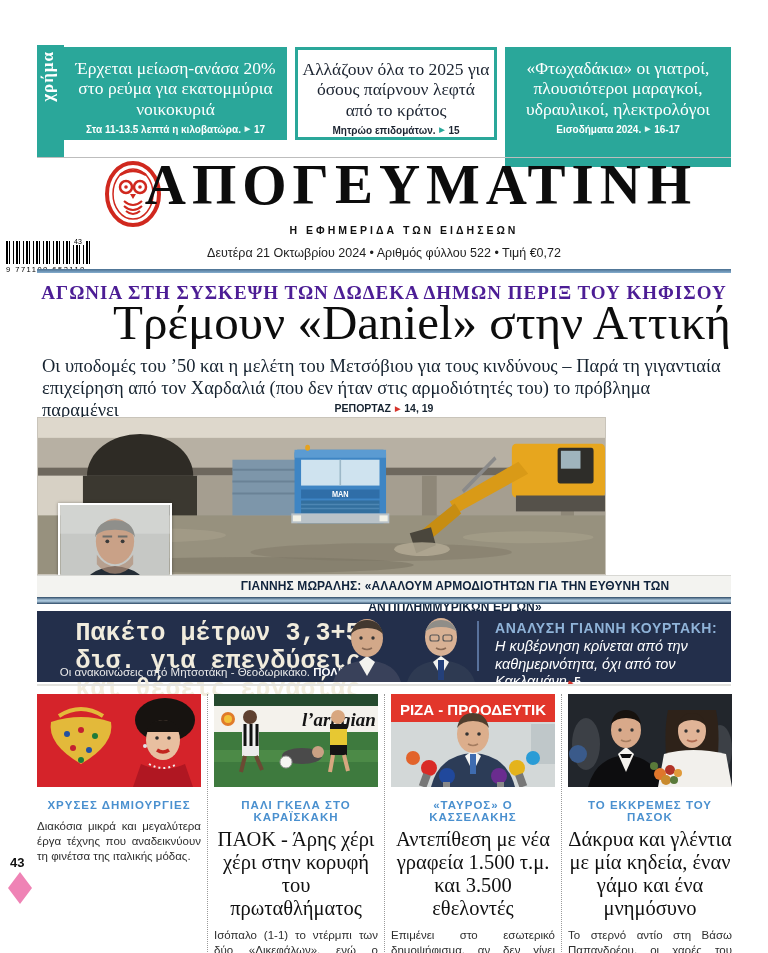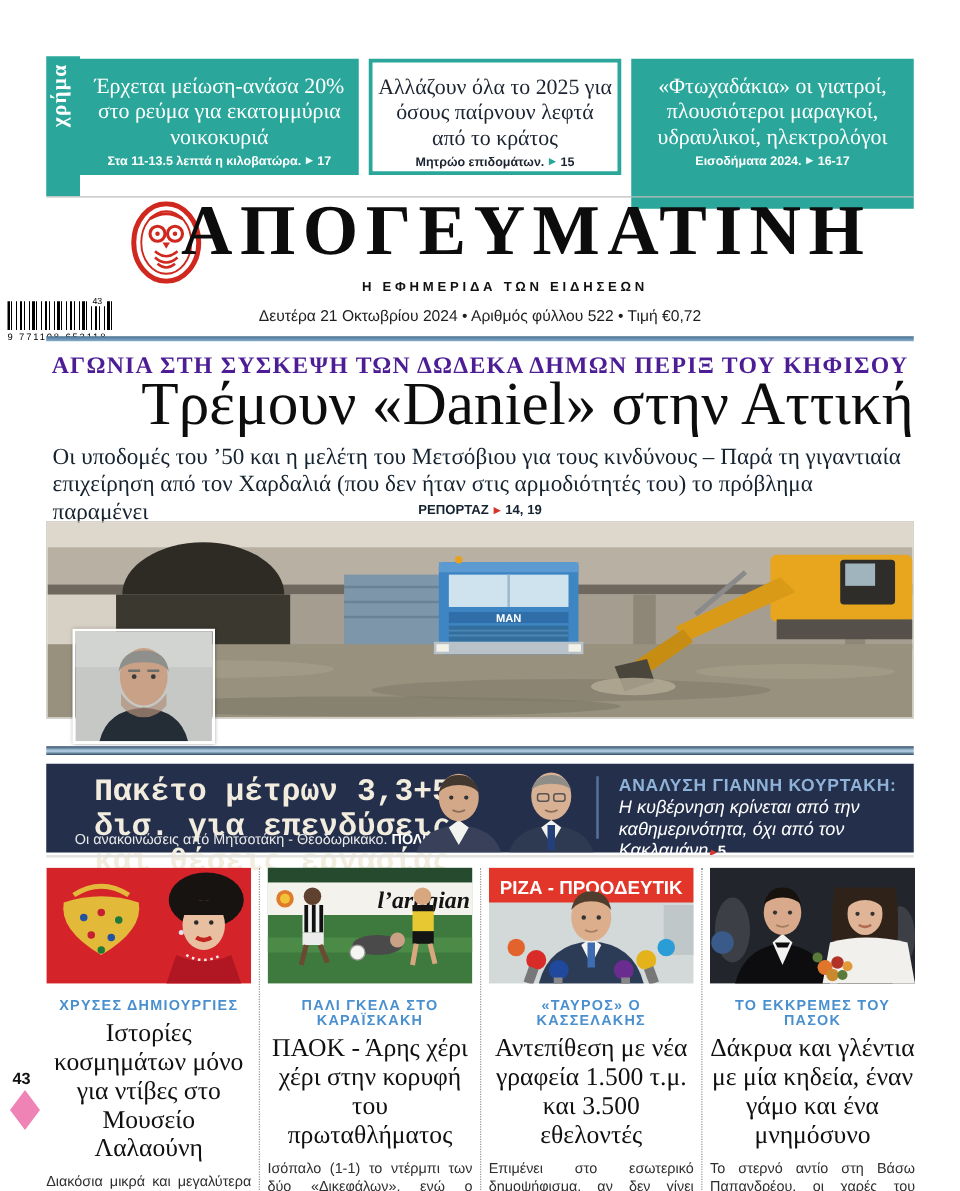--- a/index.html
+++ b/index.html
@@ -43,21 +43,21 @@
 
   
   .kicker{left:37px;top:282px;width:694px;text-align:center;font-family:"Liberation Serif",serif;
       font-weight:bold;font-size:19px;letter-spacing:1px;color:#4c1d95;}
   .headline{left:37px;top:297px;width:694px;text-align:right;font-family:"Liberation Serif",serif;
       font-size:49px;color:#0d0d0d;line-height:1.05;}
   .deck{left:42px;top:355px;width:684px;font-family:"Liberation Serif",serif;
       font-size:18.5px;line-height:1.2;color:#15222f;}
   .report{left:37px;top:402px;width:694px;text-align:center;font-size:10.5px;font-weight:bold;color:#15222f;}
 
-  .mainphoto{left:37px;top:417px;width:694px;height:158px;border:1px solid #c9c4ba;box-sizing:border-box;}
+  .mainphoto{left:37px;top:417px;width:569px;height:158px;border:1px solid #c9c4ba;box-sizing:border-box;}
   .mainphoto svg{display:block;width:100%;height:100%;}
   .moralis{left:58px;top:503px;width:114px;height:92px;border:2px solid #fff;box-sizing:border-box;
       box-shadow:0 0 3px rgba(0,0,0,.35);}
   .moralis svg{display:block;width:100%;height:100%;}
   .captionbar{left:37px;top:575px;width:694px;height:21px;background:#f3f3f0;border-top:1px solid #d8d8d4;}
   .captionbar span{display:block;margin-left:142px;text-align:center;line-height:21px;
       font-size:12px;font-weight:bold;color:#10233c;letter-spacing:0.1px;}
   .steelrule{left:37px;top:597px;width:694px;height:7px;
       background:linear-gradient(180deg,#2e4a66,#a9c5da 45%,#a9c5da 60%,#2e4a66);}
 
@@ -213,20 +213,23 @@
       <path d="M20,92 q6,-26 37,-28 q31,2 37,28 z" fill="#242d36"></path>
       <ellipse cx="57" cy="38" rx="20" ry="24" fill="#c9a187"></ellipse>
       <path d="M36,34 q2,-18 21,-18 q19,0 21,18 q-4,-8 -21,-8 q-17,0 -21,8 z" fill="#8f8f8b"></path>
       <path d="M38,52 q8,12 19,12 q11,0 19,-12 l0,10 q-8,10 -19,10 q-11,0 -19,-10 z" fill="#b08f77" opacity="0.7"></path>
       <circle cx="49" cy="38" r="2" fill="#3a3a3a"></circle>
       <circle cx="65" cy="38" r="2" fill="#3a3a3a"></circle>
       <path d="M44,33 h10 M60,33 h10" stroke="#6e6e6a" stroke-width="2"></path>
     </svg>
   </div>
 
+  <div class="abs captionbar">
+    <span>ΓΙΑΝΝΗΣ ΜΩΡΑΛΗΣ: «ΑΛΑΛΟΥΜ ΑΡΜΟΔΙΟΤΗΤΩΝ ΓΙΑ ΤΗΝ ΕΥΘΥΝΗ ΤΩΝ ΑΝΤΙΠΛΗΜΜΥΡΙΚΩΝ ΕΡΓΩΝ»</span>
+  </div>
   <div class="abs steelrule"></div>
 
   <div class="abs band">
     <div class="band-head">Πακέτο μέτρων 3,3+5 δισ. για επενδύσεις και θέσεις εργασίας</div>
     <div class="band-sub">
       <span>Οι ανακοινώσεις από Μητσοτάκη - Θεοδωρικάκο.</span>
       <b>ΠΟΛΙΤΙΚΗ</b>
       <span class="arr">▶</span>
       <b>4</b>
     </div>
@@ -278,21 +281,20 @@
           <path d="M109,38 q4,-12 17,-12 q13,0 17,12" fill="#171310"></path>
           <circle cx="120" cy="44" r="1.8" fill="#2a2a2a"></circle>
             <circle cx="132" cy="44" r="1.8" fill="#2a2a2a"></circle>
           <path d="M120,56 q6,4 12,0" stroke="#c2251f" stroke-width="3.5" fill="none"></path>
           <circle cx="108" cy="52" r="2" fill="#dfe3e8"></circle>
           <path d="M104,70 q22,10 44,0 l8,23 h-60 z" fill="#b01722"></path>
           <path d="M112,70 q14,8 28,0" stroke="#f1f1f1" stroke-width="2" fill="none" stroke-dasharray="2 3"></path>
         </svg>
       </div>
       <div class="c-kicker">ΧΡΥΣΕΣ ΔΗΜΙΟΥΡΓΙΕΣ</div>
-      <div class="c-head">Ιστορίες κοσμημάτων μόνο για ντίβες στο Μουσείο Λαλαούνη</div>
       <div class="c-body">
         <span>Διακόσια μικρά και μεγαλύτερα έργα τέχνης που αναδεικνύουν τη φινέτσα της ιταλικής μόδας.</span>
         
       </div>
     </div>
 
     <div class="col">
       <div class="photo">
         <svg viewBox="0 0 164 93">
           <rect width="164" height="93" fill="#3e7a3e"></rect>

